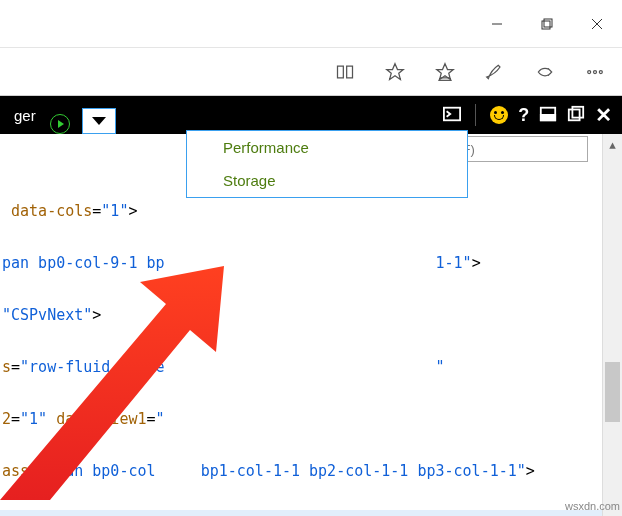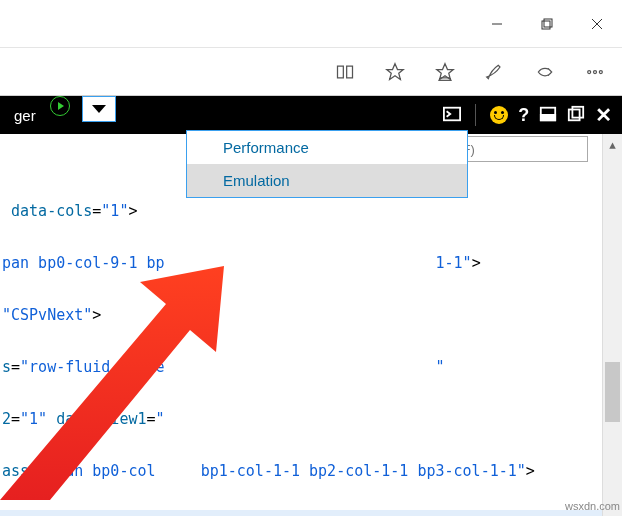--- a/index.html
+++ b/index.html
@@ -43,21 +43,21 @@
   }
   .browser-bar .icon { width: 22px; height: 22px; display:flex; align-items:center; justify-content:center; }
   .browser-bar svg { width: 20px; height: 20px; stroke:#555; fill:none; stroke-width:1.5; }
 
   
   .devtools-bar {
     height: 38px;
     background: #000;
     color: #fff;
     display: flex;
-    align-items: flex-start;
+    align-items: flex-end;
     font-size: 15px;
     position: relative;
   }
   .dt-tab { padding: 0 14px; height: 100%; display:flex; align-items:center;}
   .dt-play {
     width: 20px; height: 20px; border:1.5px solid #3c3; border-radius:50%;
     display:flex; align-items:center; justify-content:center; margin-right:10px;
   }
   .dt-play .tri { width:0;height:0;border-left:6px solid #3c3;border-top:4px solid transparent;border-bottom:4px solid transparent;margin-left:2px;}
   .dt-more {
@@ -85,21 +85,21 @@
   .code-area {
     position: relative;
     padding: 6px 0 0 0;
     font-family: Consolas, monospace;
     font-size: 15px;
     line-height: 26px;
     white-space: pre;
     color: #000;
   }
   .code-area .line { padding-left: 2px; }
-  .attr { color: #0369a1; }
+  .attr { color: #a16207; }
   .classv { color: #1060d8; }
   .classm { color: #9b59b6; }
   .highlight1 { background: #e2eefb; display:inline-block; width: 100%;}
 
   
   .vscroll {
     position:absolute; right:0; top:134px; width:20px; bottom:0;
     background:#f0f0f0; border-left:1px solid #ddd;
   }
   .vscroll .up, .vscroll .down {
@@ -109,21 +109,21 @@
 
   
   .dropdown {
     position:absolute;
     left:186px; top:130px;
     width: 282px;
     background:#fff;
     border:1px solid #3aa0ef;
     z-index:50;
     font-size:15px;
-    color:#0369a1;
+    color:#4d7c0f;
   }
   .dropdown .item { padding: 8px 20px 8px 36px; }
   .dropdown .item.hover { background:#ddd; }
 
   
   .arrow {
     position:absolute;
     left: -20px; top: 120px;
     width: 260px; height: 380px;
     z-index:60;
@@ -239,21 +239,21 @@
 <div class="line"><span class="classv">"CSPvNext"</span><span>&gt;</span></div>
 <div class="line"><span class="attr">s</span><span>=</span><span class="classv">"row-fluid title</span>                              <span class="classv">"</span></div>
 <div class="line"><span class="attr">2</span><span>=</span><span class="classv">"1"</span><span class="attr"> data-view1</span><span>=</span><span class="classv">"</span></div>
 <div class="line"><span class="attr">ass</span><span>=</span><span class="classv">"span bp0-col</span>    <span class="classv"> bp1-col-1-1 bp2-col-1-1 bp3-col-1-1"</span><span>&gt;</span></div>
 <div class="line highlight1"><span class="attr">lass</span><span>=</span><span class="classm">"mscom-con</span>    <span class="classm">iner-maxwidth mscom-grid-container x-hidde</span></div>
 
 </div>
 
 <div class="dropdown">
   <div class="item">Performance</div>
-  <div class="item hover">Emulation</div>
+  <div class="item">Storage</div>
 </div>
 
 <div class="vscroll">
   <div class="up">▴</div>
   <div class="thumb"></div>
 </div>
 
 <svg class="arrow" viewBox="0 0 260 380">
   <defs>
     <linearGradient id="rg" x1="0" y1="1" x2="0" y2="0">

